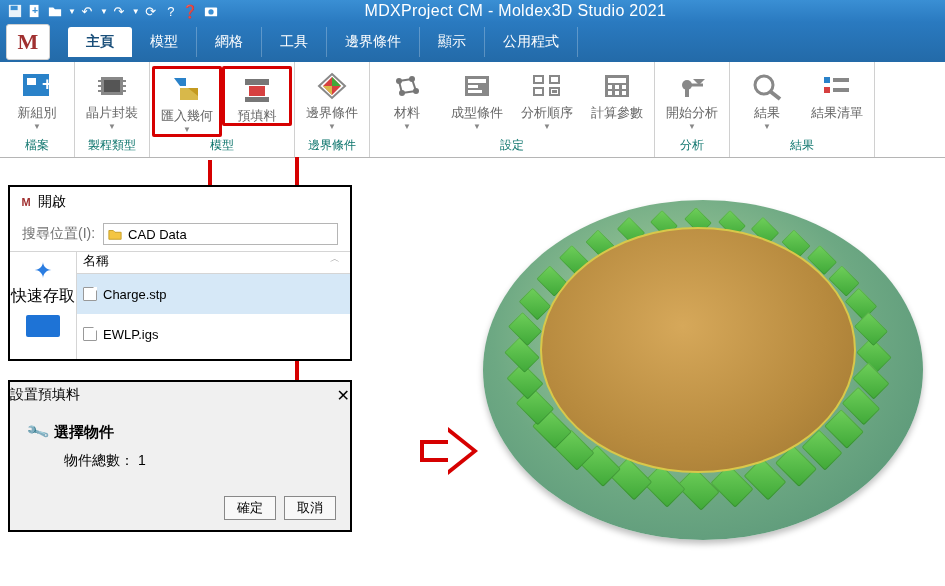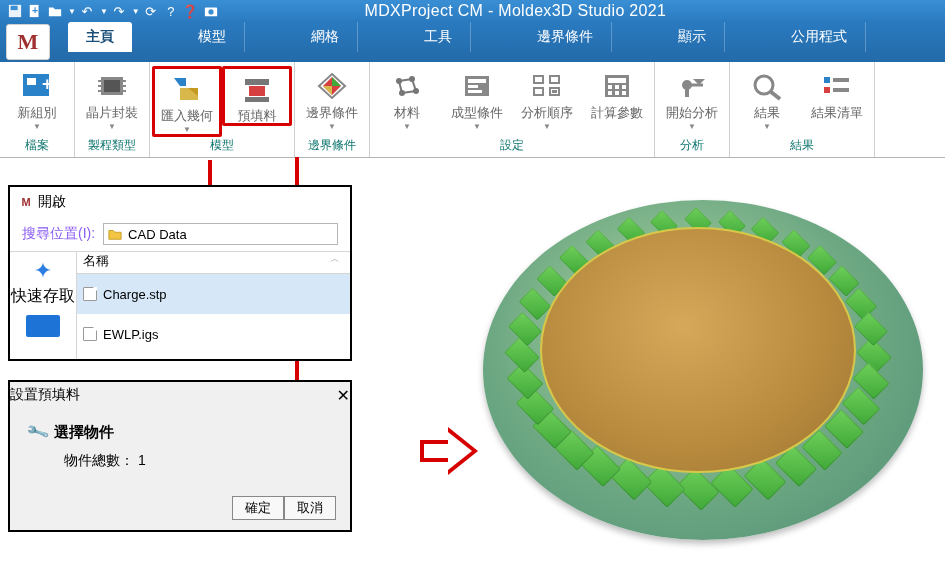--- a/index.html
+++ b/index.html
@@ -30,21 +30,21 @@
     display: flex;
     align-items: flex-end;
     padding-left: 6px;
   }
   .appicon {
     width: 44px; height: 36px; background: #fff; border: 1px solid #d0d0d0;
     border-radius: 3px; display: flex; align-items: center; justify-content: center;
     font-weight: 900; font-family: Georgia, serif; font-size: 22px; color: #a03030;
     margin-right: 18px; margin-bottom: 2px;
   }
-  .tabs { display: flex; align-items: flex-start; height: 100%; gap: 48px; }
+  .tabs { display: flex; align-items: center; height: 100%; }
   .tab {
     padding: 6px 18px 6px 18px; font-size: 14px; color: #fff; cursor: pointer;
     border-right: 1px solid rgba(255,255,255,0.25);
   }
   .tab.active {
     background: #fff; color: #1a4f7a; font-weight: bold; border-radius: 3px 3px 0 0;
     border-right: none;
   }
 
   
@@ -69,21 +69,21 @@
 
   
   .filedlg {
     position: absolute; top: 185px; left: 8px; width: 344px; height: 176px;
     border: 2px solid #000; background: #fff;
   }
   .fdtitle { display: flex; align-items: center; padding: 6px 8px; gap: 4px; }
   .fdlogo { width: 16px; height: 14px; display:inline-flex; align-items:center; justify-content:center; font-weight:900; font-size:11px; color:#a03030; }
   .fdtitle-txt { font-size: 14px; }
   .fdrow { display: flex; align-items: center; gap: 8px; padding: 6px 12px; }
-  .fdrow .lab { font-size: 14px; color: #8b5cf6; white-space: nowrap; }
+  .fdrow .lab { font-size: 14px; color: #737373; white-space: nowrap; }
   .folderctl { flex: 1; border: 1px solid #b5b5b5; height: 22px; display: flex; align-items: center; padding: 0 4px; gap: 6px; background: #fff; font-size: 13px; }
   .fdbody { display: flex; border-top: 1px solid #d5d5d5; height: 108px; }
   .fdside { width: 66px; display: flex; flex-direction: column; align-items: center; gap: 2px; padding-top: 6px; }
   .fdside .star { color:#2b7de1; font-size: 22px; }
   .fdside .sidetxt { font-size: 16px; }
   .fdside .monitor { width: 34px; height: 22px; background:#1e73d6; margin-top: 6px; border-radius:2px; }
   .fdlist { flex: 1; border-left: 1px solid #d5d5d5; }
   .fdhead { display: flex; align-items: flex-start; border-bottom: 1px solid #d5d5d5; font-size: 13px; height: 22px; }
   .fdhead .col { flex: 1; padding-left: 6px; }
   .fdhead .sort { font-size: 10px; color:#888; padding-right: 10px; }
@@ -96,21 +96,21 @@
   .smalldlg {
     position: absolute; top: 380px; left: 8px; width: 344px; height: 152px;
     border: 2px solid #000; background: #f0f0f0;
   }
   .sdtitle { display: flex; align-items:flex-start; padding: 4px 0; font-size: 14px; }
   .sdtitle .x { margin-left: auto; font-size: 16px; cursor:pointer; }
   .sdbody { padding: 14px 18px; font-size: 15px; }
   .sdline1 { display:flex; align-items:center; gap: 6px; font-weight: bold; }
   .wrench { color:#1e73d6; font-size:16px; transform: rotate(-25deg); display:inline-block; }
   .sdline2 { padding-left: 36px; margin-top: 10px; font-size: 14px; }
-  .sdbtns { position:absolute; bottom: 10px; right: 14px; display:flex; }
+  .sdbtns { position:absolute; bottom: 10px; right: 14px; display:flex; gap: 8px; }
   .sdbtns button { font-size: 13px; padding: 2px 12px; border: 1px solid #888; background: #f8f8f8; cursor:pointer; }
 
   
   .arrow-down {
     position:absolute; top: 160px; left: 208px; width: 4px; height: 46px; background:#d60000;
   }
   .arrow-down::after { content:''; position:absolute; bottom:-10px; left:-6px; border-left:8px solid transparent; border-right:8px solid transparent; border-top:12px solid #d60000; }
 
   
   .bigarrow { position:absolute; top: 440px; left: 420px; }

